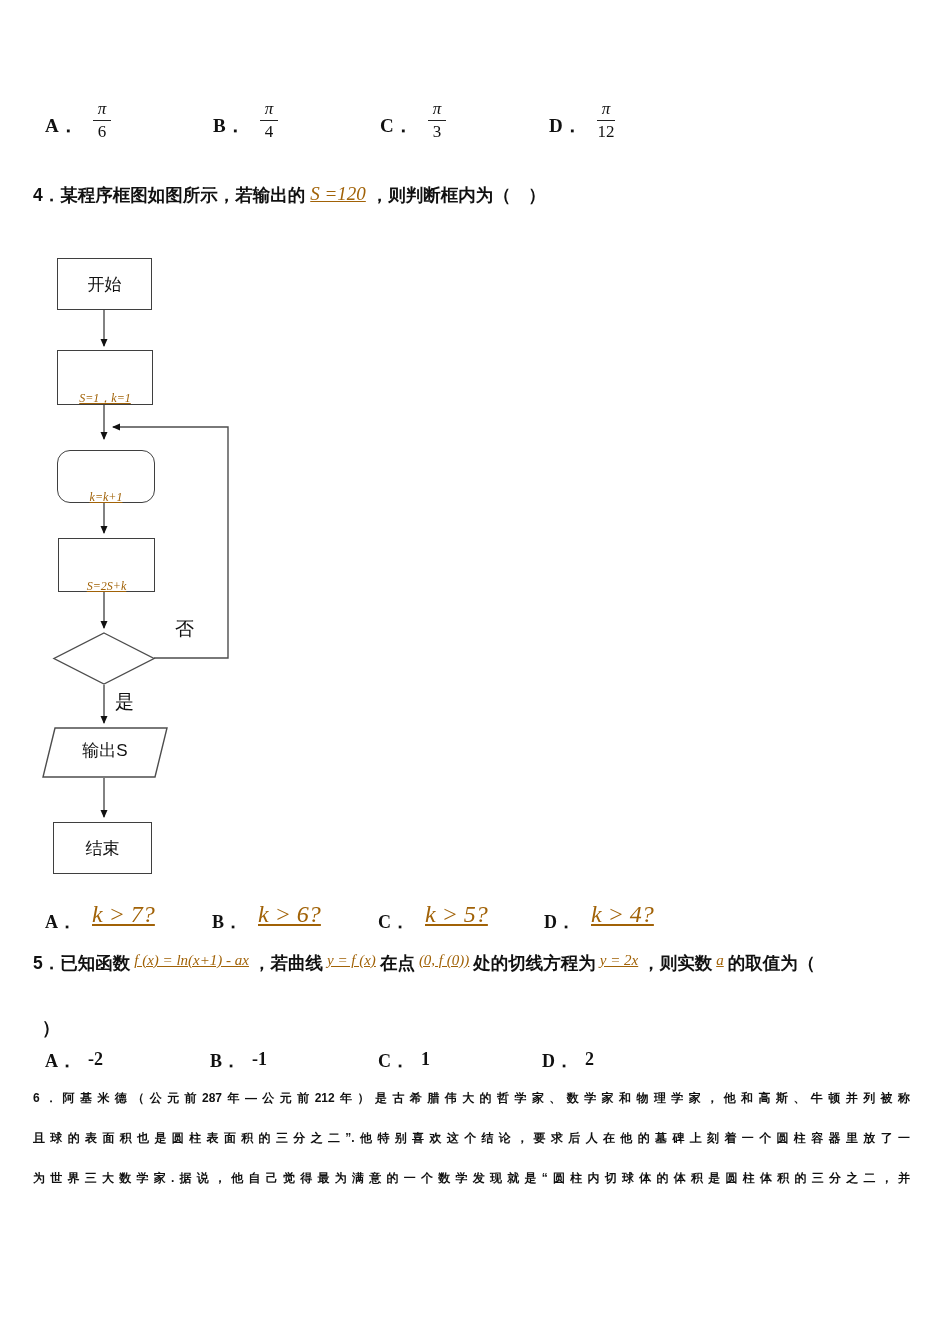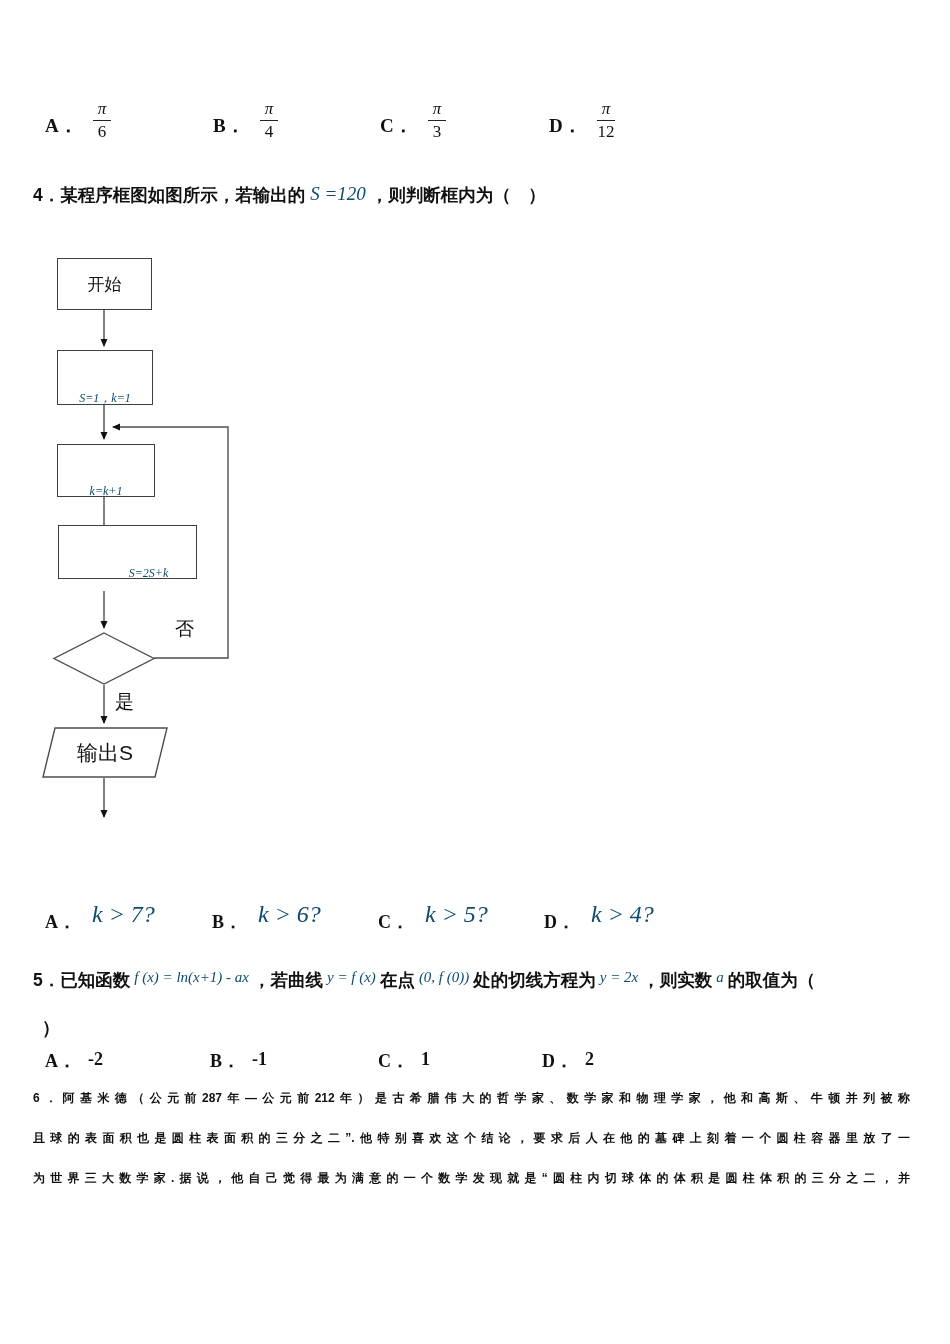--- a/index.html
+++ b/index.html
@@ -2,56 +2,56 @@
 <html><head>
 <meta charset="utf-8">
 <style>
   html,body{margin:0;padding:0;background:#fff;}
   .page{position:relative;width:950px;height:1344px;background:#ffffff;color:#111;
         font-family:"Liberation Sans",sans-serif;overflow:hidden;}
 
   
   .cn{font-weight:700;}
   .lbl{font-family:"Liberation Serif",serif;font-weight:700;}
-  .formula{font-family:"Liberation Serif",serif;font-style:italic;font-weight:400;color:#0c4a6e;}
+  .formula{font-family:"Liberation Serif",serif;font-style:italic;font-weight:400;color:#a16207;text-decoration:underline;}
 
   
   .opt3{position:absolute;top:99px;display:flex;align-items:flex-end;gap:15px;}
   .opt3 .lbl{font-size:19px;padding-bottom:4px;}
   .frac{display:flex;flex-direction:column;align-items:center;font-size:17px;line-height:1.2;}
   .frac .num{font-family:"Liberation Serif",serif;font-style:italic;padding:0 5px 1px;border-bottom:1px solid #222;}
   .frac .den{font-family:"Liberation Serif",serif;font-style:normal;padding-top:1px;}
 
   
   .q4line{position:absolute;left:33px;top:183px;display:flex;align-items:flex-start;font-size:17.5px;}
   .q4line .cnseg{line-height:1.45;}
   .q4line .formula{font-size:19px;margin:0 5px 9px 5px;}
 
   
   .fc{position:absolute;left:40px;top:250px;width:200px;height:640px;}
   .fc svg{position:absolute;left:0;top:0;}
   .fcbox{position:absolute;border:1.5px solid #3f3f3f;background:#fff;
          display:flex;align-items:center;justify-content:center;font-size:17px;}
   .fc-start{left:17px;top:8px;width:93px;height:50px;align-items:center;}
   .fc-init{left:17px;top:100px;width:94px;height:53px;}
-  .fc-incr{left:17px;top:194px;width:96px;height:51px;}
-  .fc-accum{left:18px;top:275px;width:95px;height:52px;padding-left:42px;}
+  .fc-incr{left:17px;top:200px;width:96px;height:51px;border-radius:13px;}
+  .fc-accum{left:18px;top:288px;width:95px;height:52px;}
   .fc-end{left:13px;top:572px;width:97px;height:50px;}
   .fcbox .formula{font-size:12px;margin-top:42px;}
-  .fc-outlabel{position:absolute;left:15px;top:489px;width:100px;text-align:center;font-size:21px;}
+  .fc-outlabel{position:absolute;left:15px;top:489px;width:100px;text-align:center;font-size:17px;}
   .fc-no{position:absolute;left:135px;top:366px;font-size:19px;}
   .fc-yes{position:absolute;left:75px;top:439px;font-size:19px;}
 
   
   .opt4{position:absolute;top:901px;display:flex;align-items:flex-start;gap:16px;}
   .opt4 .lbl{font-size:18px;padding-top:9px;}
   .opt4 .formula{font-size:24px;}
 
   
-  .q5line{position:absolute;left:33px;top:952px;height:58px;display:flex;align-items:center;}
+  .q5line{position:absolute;left:33px;top:952px;height:58px;display:flex;align-items:flex-start;}
   .q5line .cnseg{font-size:17.5px;line-height:1.35;}
   .q5line .formula{font-size:15px;margin:0 4px 7px 4px;}
   .q5paren{position:absolute;left:42px;top:1016px;font-size:18px;font-weight:700;}
   .opt5{position:absolute;top:1049px;display:flex;gap:12px;font-size:18px;}
   .opt5 .val{font-family:"Liberation Serif",serif;font-weight:700;}
 
   
   .q6{position:absolute;left:33px;top:1078px;width:877px;font-size:12px;font-weight:700;}
   .q6 .ln{line-height:40px;text-align:justify;text-align-last:justify;white-space:nowrap;}
 </style>
@@ -122,20 +122,23 @@
     </div>
     <div class="fcbox fc-incr">
       <span class="formula">k=k+1</span>
     </div>
     <div class="fcbox fc-accum">
       <span class="formula">S=2S+k</span>
     </div>
     <div class="fc-no">否</div>
     <div class="fc-yes">是</div>
     <div class="fc-outlabel">输出S</div>
+    <div class="fcbox fc-end">
+      <span>结束</span>
+    </div>
   </div>
 
   <div class="opt4" style="left:45px">
     <span class="lbl">A．</span>
     <span class="formula">k &gt; 7?</span>
   </div>
   <div class="opt4" style="left:212px">
     <span class="lbl">B．</span>
     <span class="formula">k &gt; 6?</span>
   </div>

